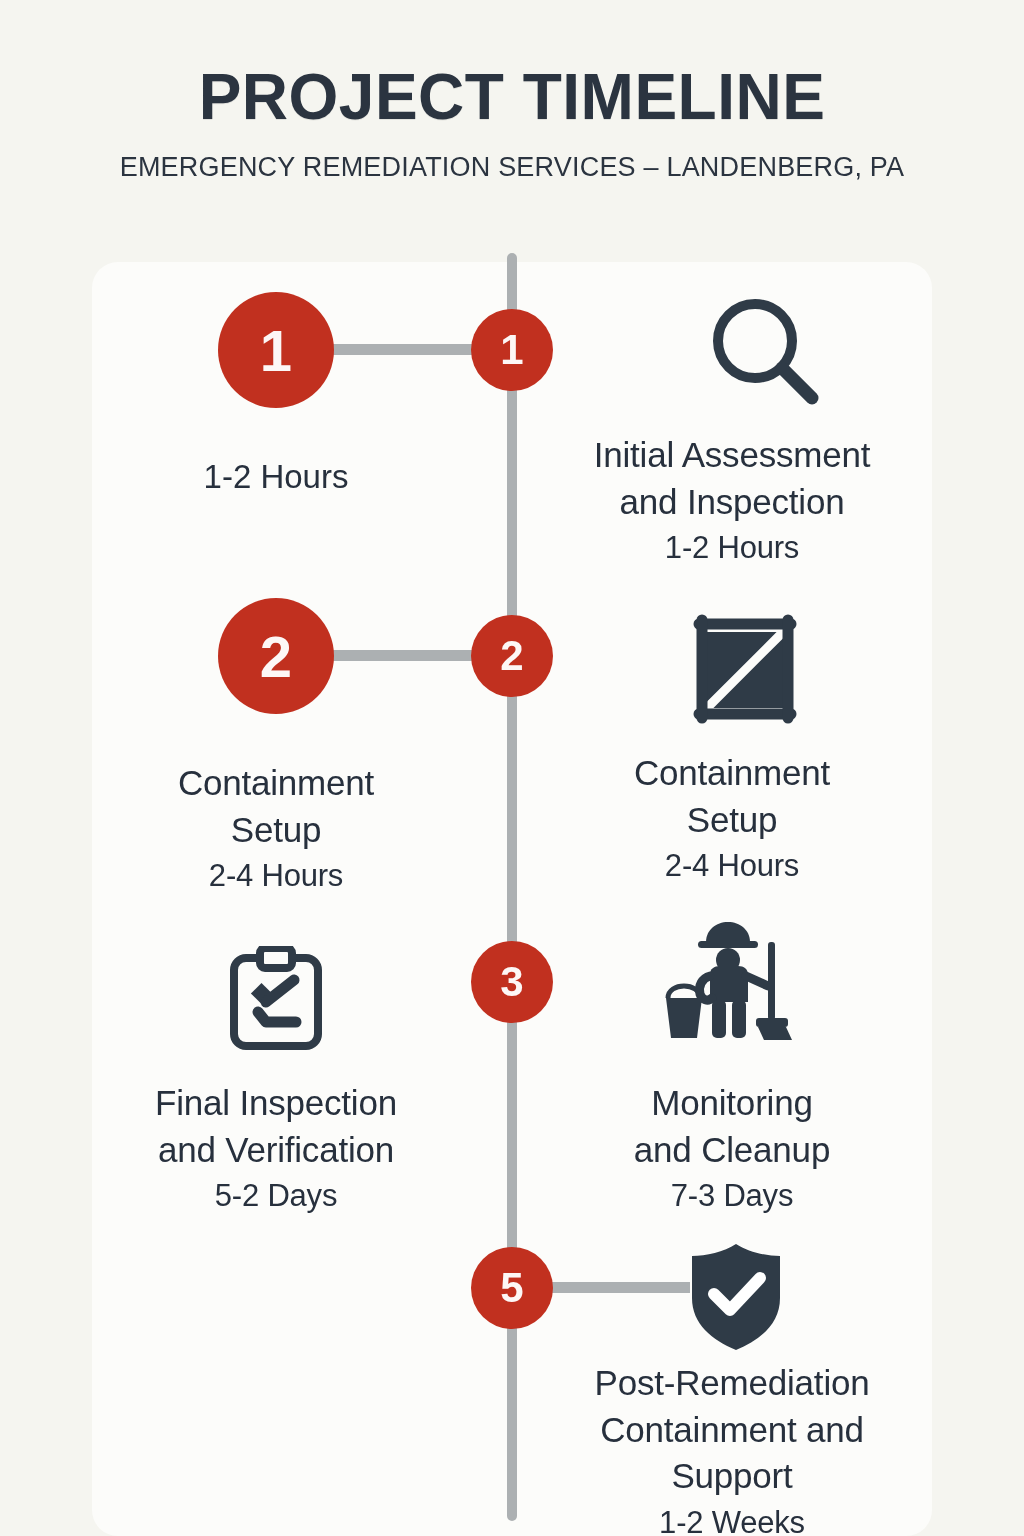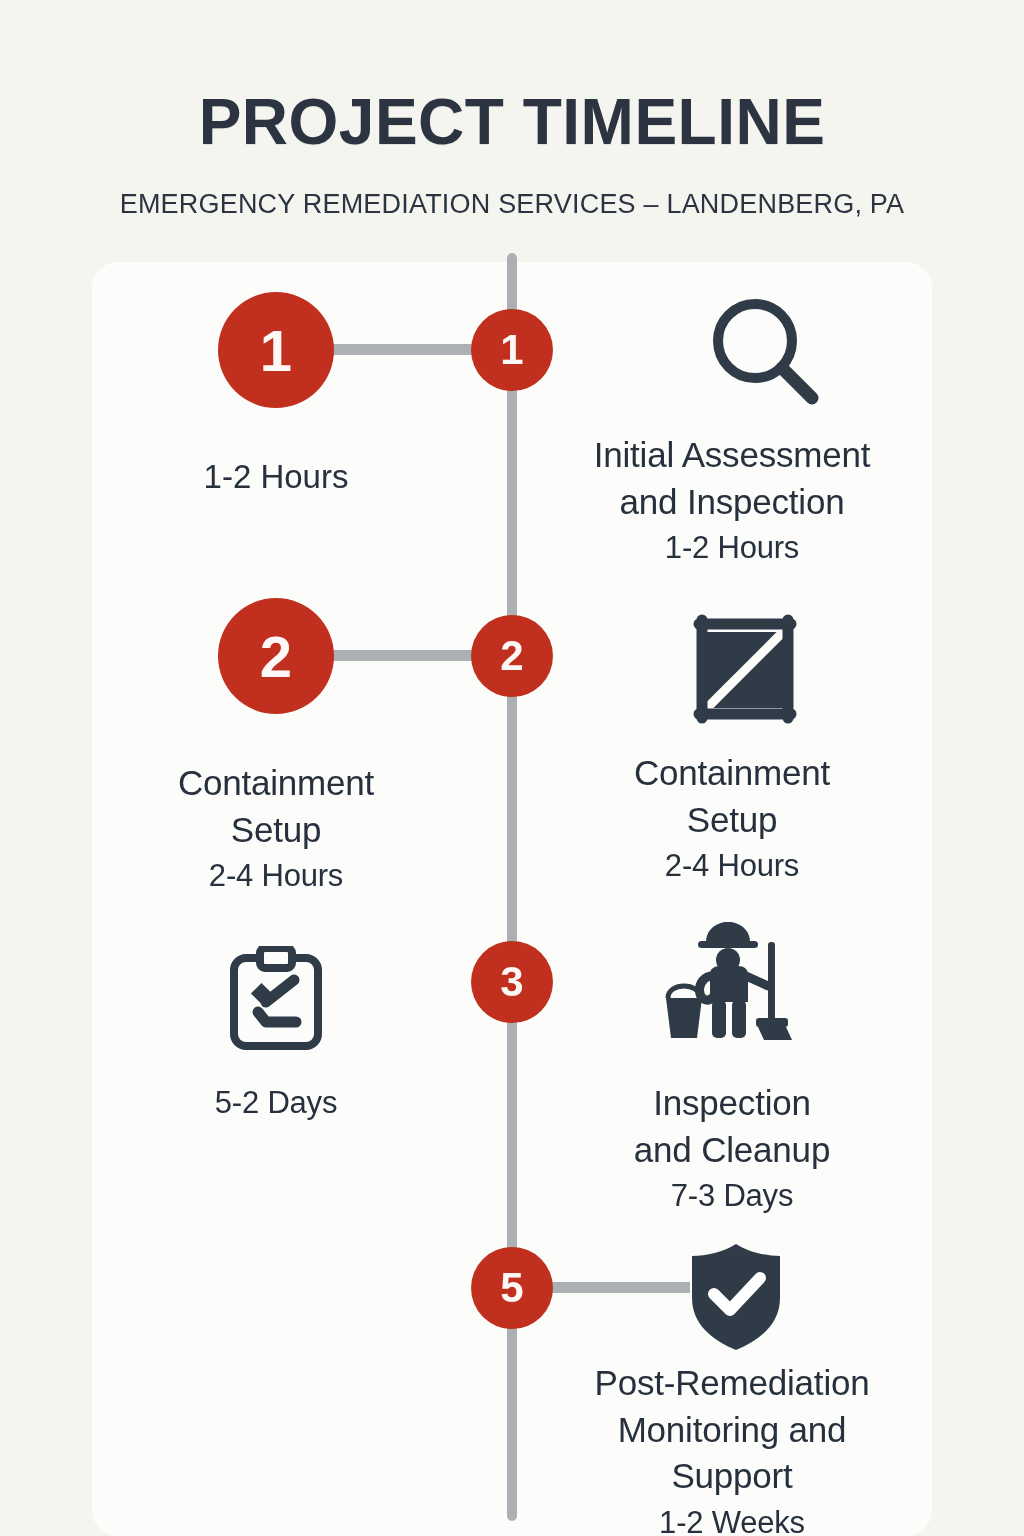--- a/index.html
+++ b/index.html
@@ -26,30 +26,30 @@
   
   .header {
     position: absolute;
     top: 0;
     left: 0;
     width: 1024px;
     text-align: center;
   }
   .title {
     margin: 0;
-    padding-top: 89px;
+    padding-top: 64px;
     font-size: 64px;
     font-weight: bold;
     letter-spacing: 0.5px;
     color: #2b3440;
     line-height: 1.05;
     text-shadow: 0 1px 0 rgba(0,0,0,0.08);
   }
   .subtitle {
-    margin: 12px;
+    margin: 0;
     padding-top: 22px;
     font-size: 27px;
     font-weight: 500;
     letter-spacing: 0.2px;
     color: #2b3440;
     line-height: 1.1;
   }
 
   
   .card {
@@ -180,20 +180,22 @@
     <svg width="100" height="106" viewBox="0 0 100 106" fill="none">
       <rect x="8" y="12" width="84" height="88" rx="12" stroke="#2f3b47" stroke-width="8"></rect>
       <rect x="34" y="2" width="32" height="20" rx="5" stroke="#2f3b47" stroke-width="8" fill="#fcfcfa"></rect>
       <rect x="28" y="40" width="15" height="15" transform="rotate(45 35.5 47.5)" fill="#2f3b47"></rect>
       <path d="M40 56 L68 34" stroke="#2f3b47" stroke-width="11" stroke-linecap="round"></path>
       <path d="M32 66 L40 76 L70 76" stroke="#2f3b47" stroke-width="11" stroke-linecap="round" stroke-linejoin="round" fill="none"></path>
     </svg>
   </div>
 
   <div class="block" style="left:96px; top:1080px; width:360px;">
+    <div class="label">Final Inspection
+and Verification</div>
     <div class="duration">5-2 Days</div>
   </div>
 
   <div class="icon" style="left:706px; top:294px;">
     <svg width="118" height="118" viewBox="0 0 118 118" fill="none">
       <circle cx="49" cy="47" r="37" stroke="#2f3b47" stroke-width="10"></circle>
       <path d="M76 74 L106 104" stroke="#2f3b47" stroke-width="13" stroke-linecap="round"></path>
     </svg>
   </div>
   <div class="block" style="left:528px; top:432px; width:408px;">
@@ -238,31 +240,31 @@
       <rect x="116" y="24" width="7" height="78" rx="3" fill="#2f3b47"></rect>
 
       <rect x="104" y="100" width="32" height="9" rx="3" fill="#2f3b47"></rect>
       <path d="M106 109 L134 109 L140 122 L112 122 Z" fill="#2f3b47"></path>
 
       <path d="M14 80 L50 80 L45 120 L19 120 Z" fill="#2f3b47"></path>
       <path d="M16 80 C16 64, 48 64, 48 80" stroke="#2f3b47" stroke-width="5" fill="none"></path>
     </svg>
   </div>
   <div class="block" style="left:570px; top:1080px; width:324px;">
-    <div class="label">Inspection
+    <div class="label">Monitoring
 and Cleanup</div>
     <div class="duration">7-3 Days</div>
   </div>
 
   <div class="icon" style="left:686px; top:1242px;">
     <svg width="100" height="110" viewBox="0 0 100 110" fill="none">
       <path d="M50 2 C38 10, 20 14, 6 14 L6 56 C6 82, 26 98, 50 108 C74 98, 94 82, 94 56 L94 14 C80 14, 62 10, 50 2 Z" fill="#2f3b47"></path>
       <path d="M28 52 L44 68 L74 36" stroke="#ffffff" stroke-width="12" stroke-linecap="round" stroke-linejoin="round" fill="none"></path>
     </svg>
   </div>
   <div class="block" style="left:528px; top:1360px; width:408px;">
     <div class="label">Post-Remediation
-Monitoring and
+Containment and
 Support</div>
     <div class="duration">1-2 Weeks</div>
   </div>
 
 </div>
 
 </body></html>

